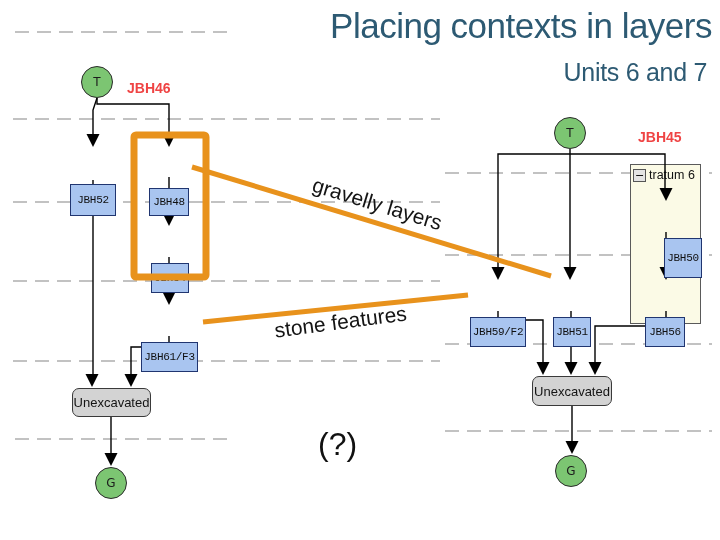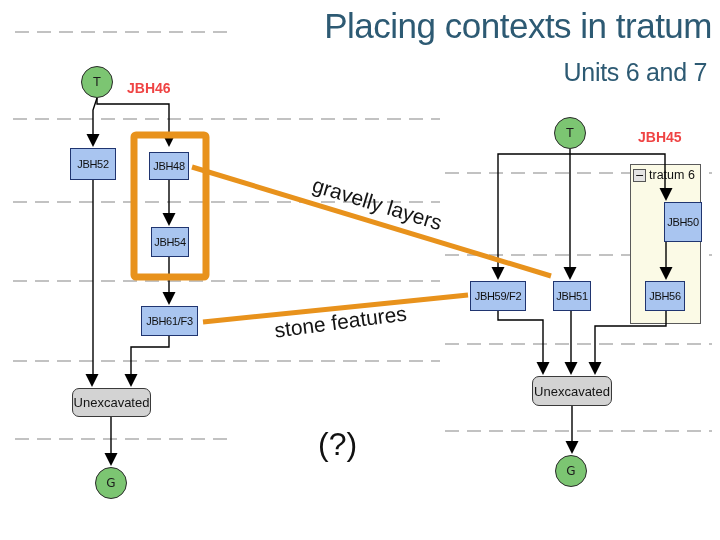--- a/index.html
+++ b/index.html
@@ -12,22 +12,22 @@
     position:absolute;top:6px;right:8px;font-size:35px;letter-spacing:-0.5px;
     color:var(--title-color);white-space:nowrap;
   }
   .slide-subtitle{
     position:absolute;top:58px;right:13px;font-size:25px;letter-spacing:-0.3px;
     color:var(--title-color);white-space:nowrap;
   }
   .node{
     position:absolute;display:flex;align-items:center;justify-content:center;
     background:var(--node-fill);border:1.6px solid var(--node-border);
-    font-family:Liberation Sans, sans-serif;font-size:11px;color:#101010;
-    box-sizing:border-box;white-space:nowrap;letter-spacing:-0.3px;
+    font-family:Liberation Mono, monospace;font-size:11px;color:#101010;
+    box-sizing:border-box;white-space:nowrap;letter-spacing:-0.3px;margin-top:36px;
   }
   .terminal{
     position:absolute;width:32px;height:32px;border-radius:50%;
     background:var(--terminal-fill);border:1.4px solid #2b2b2b;
     display:flex;align-items:center;justify-content:center;
     font-family:"DejaVu Sans",sans-serif;font-size:12px;color:#1c1c1c;
     box-sizing:border-box;
   }
   .endbox{
     position:absolute;display:flex;align-items:center;justify-content:center;
@@ -112,21 +112,21 @@
       <polygon points="498,280 491.5,267 504.5,267"></polygon>
       <polygon points="666,201 659.5,188 672.5,188"></polygon>
       <polygon points="666,280 659.5,267 672.5,267"></polygon>
       <polygon points="543,375 536.5,362 549.5,362"></polygon>
       <polygon points="571,375 564.5,362 577.5,362"></polygon>
       <polygon points="595,375 588.5,362 601.5,362"></polygon>
       <polygon points="572,454 565.5,441 578.5,441"></polygon>
     </g>
   </svg>
 
-  <div class="slide-title">Placing contexts in tratum</div>
+  <div class="slide-title">Placing contexts in layers</div>
   <div class="slide-subtitle">Units 6 and 7</div>
 
   <div class="terminal" style="left:81px;top:66px;">T</div>
   <div class="matrix-label" style="left:127px;top:80px;">JBH46</div>
   <div class="node" style="left:70px;top:148px;width:46px;height:32px;">JBH52</div>
   <div class="node" style="left:149px;top:152px;width:40px;height:28px;">JBH48</div>
   <div class="node" style="left:151px;top:227px;width:38px;height:30px;">JBH54</div>
   <div class="node" style="left:141px;top:306px;width:57px;height:30px;">JBH61/F3</div>
   <div class="endbox" style="left:72px;top:388px;width:79px;height:29px;">Unexcavated</div>
   <div class="terminal" style="left:95px;top:467px;">G</div>

